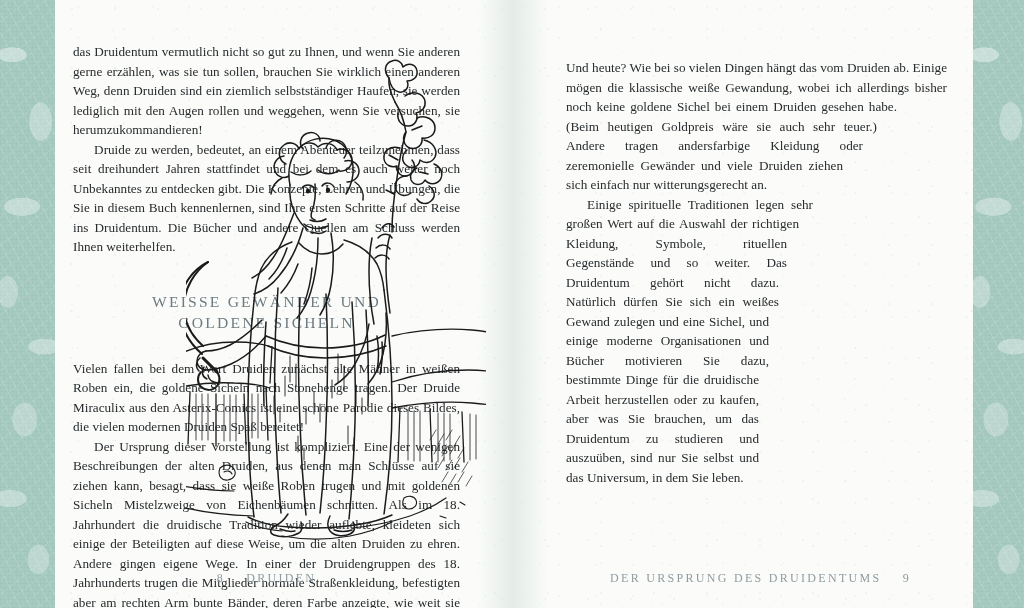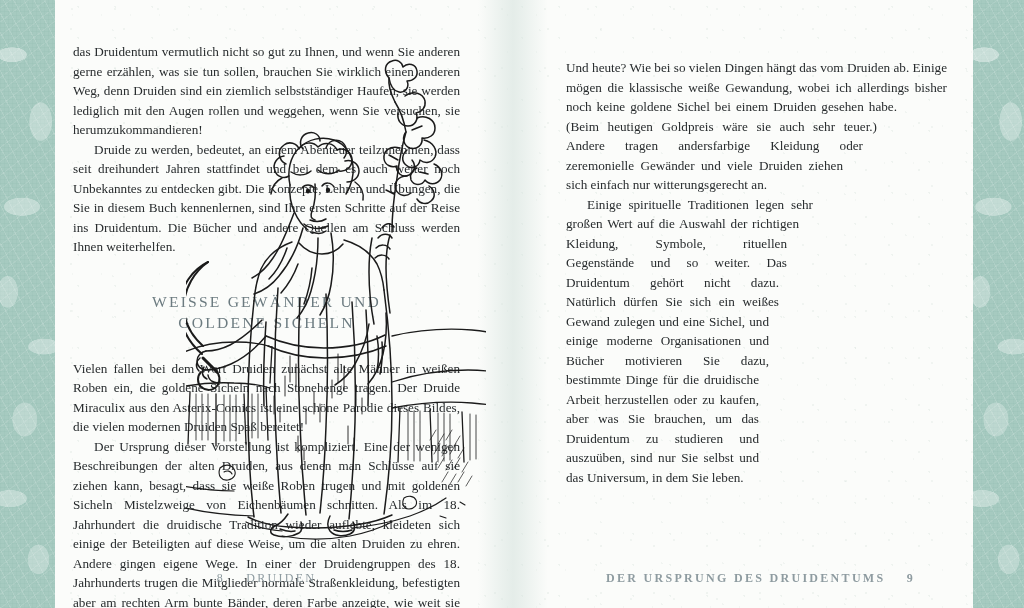--- a/index.html
+++ b/index.html
@@ -117,21 +117,21 @@
   .folio {
     position: absolute;
     bottom: 22px;
     font-size: 12px;
     letter-spacing: 2.3px;
     color: #8e9ba0;
     text-transform: uppercase;
     white-space: pre;
   }
   .folio-left  { left: 0; right: 0; text-align: center; }
-  .folio-right { left: 0; right: 0; text-align: center; font-weight: bold; }
+  .folio-right { left: 0; right: 0; text-align: center; }
 
   
   .illustration {
     position: absolute;
     left: 186px;
     top: 36px;
     width: 300px;
     height: 505px;
     pointer-events: none;
   }

